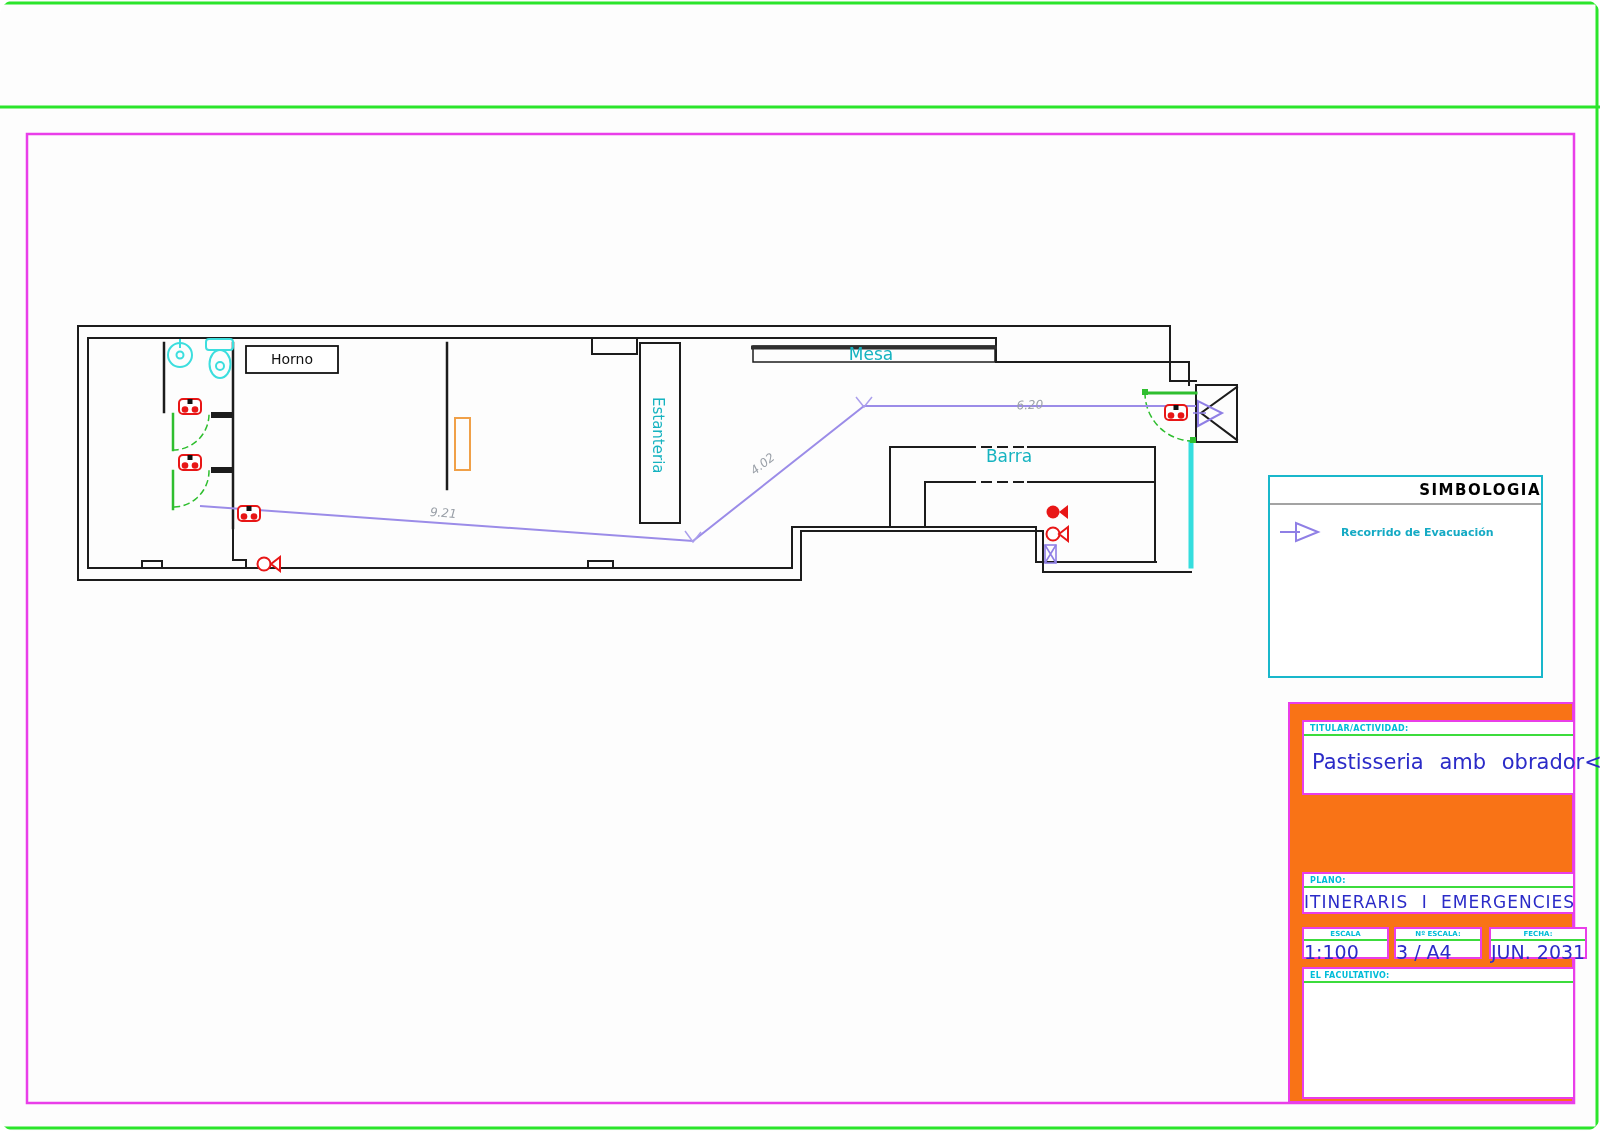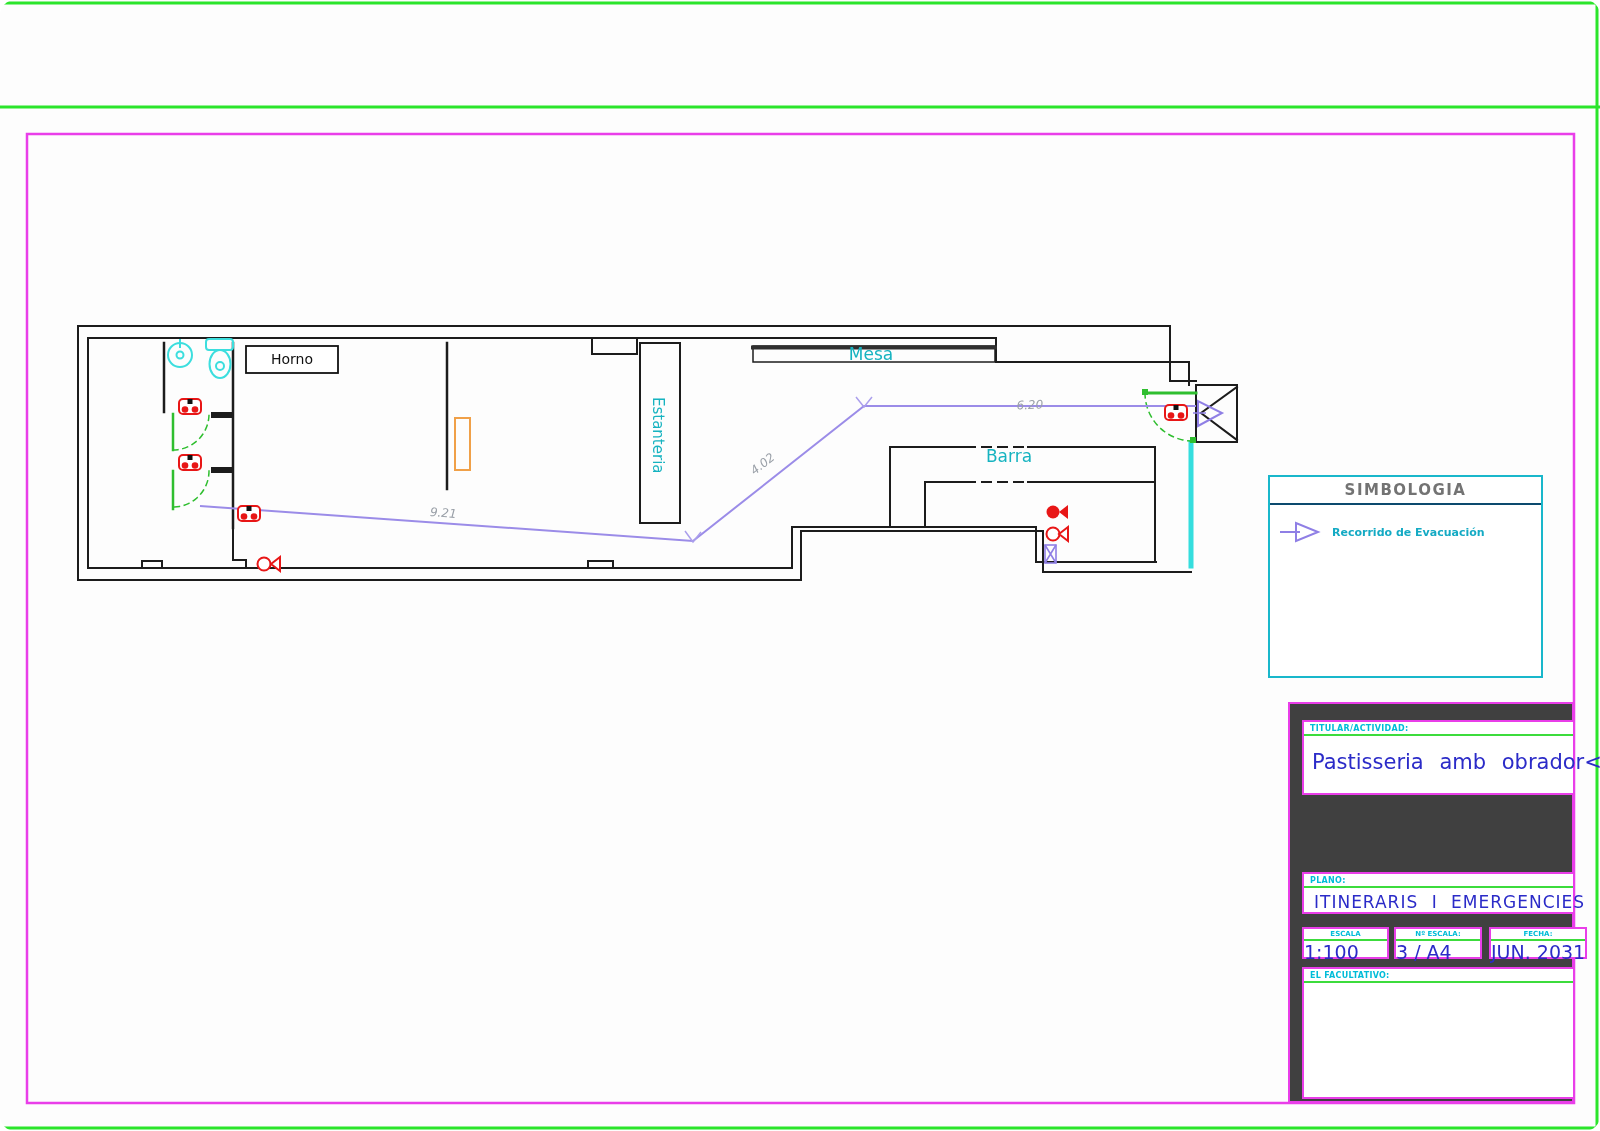--- a/index.html
+++ b/index.html
@@ -3,32 +3,32 @@
 <meta charset="utf-8">
 <style>
   html,body{margin:0;padding:0;background:#ffffff;}
   #page{position:relative;width:1600px;height:1131px;background:#fdfdfd;overflow:hidden;
         font-family:"DejaVu Sans","Liberation Sans",sans-serif;border-radius:15px;}
   #plan-svg{position:absolute;left:0;top:0;z-index:1;}
   .overlay{position:absolute;z-index:2;box-sizing:border-box;}
 
   
   #legend{left:1268px;top:475px;width:275px;height:203px;border:2px solid #19b7cb;background:#fff;}
-  #legend .hd{height:26px;line-height:26px;text-align:center;border-bottom:2px solid #0c4a6e;
-              color:#737373;font-size:15px;font-weight:bold;letter-spacing:1.5px;}
-  #legend .item{display:flex;align-items:center;gap:8px;padding:14px 8px 0 8px;}
+  #legend .hd{height:26px;line-height:26px;text-align:right;border-bottom:2px solid #a3a3a3;
+              color:#000000;font-size:15px;font-weight:bold;letter-spacing:1.5px;}
+  #legend .item{display:flex;align-items:center;gap:17px;padding:14px 8px 0 8px;}
   #legend .item .lbl{color:#14aac4;font-size:11px;font-weight:bold;}
 
   
-  #tblock{left:1288px;top:702px;width:286px;height:401px;border:2px solid #e93ee9;background:#404040;}
+  #tblock{left:1288px;top:702px;width:286px;height:401px;border:2px solid #e93ee9;background:#f97316;}
   .tb-box{position:absolute;left:12px;width:273px;border:2px solid #e93ee9;box-sizing:border-box;background:#fff;}
   .tb-label{color:#00bcd8;font-size:8px;font-weight:bold;padding:2px 0 0 6px;letter-spacing:.3px;white-space:nowrap;}
   .rule{height:2px;background:#3cdc3c;margin-top:1px;}
   .tb-value-lg{color:#2b2bc8;font-size:21px;padding-left:8px;margin-top:14px;word-spacing:9px;white-space:nowrap;}
-  .tb-value-md{color:#2b2bc8;font-size:17px;padding-left:10px;margin-top:4px;letter-spacing:1px;word-spacing:7px;white-space:nowrap;}
+  .tb-value-md{color:#2b2bc8;font-size:17px;padding-left:0;margin-top:4px;letter-spacing:1px;word-spacing:7px;white-space:nowrap;}
   .tb-mini-value{color:#2b2bc8;font-size:19px;margin-top:0px;white-space:nowrap;}
   #tb-b1{top:16px;height:75px;}
   #tb-b2{top:98px;height:63px;}
   #tb-b3{top:168px;height:42px;}
   #tb-m1{top:223px;height:32px;left:12px;width:87px;}
   #tb-m2{top:223px;height:32px;left:104px;width:88px;}
   #tb-m3{top:223px;height:32px;left:199px;width:98px;}
   #tb-b4{top:263px;height:132px;}
   .mini-label{color:#00bcd8;font-size:7px;font-weight:bold;padding-top:1px;white-space:nowrap;}
   .tl{text-align:center;} .tc{text-align:center;}

